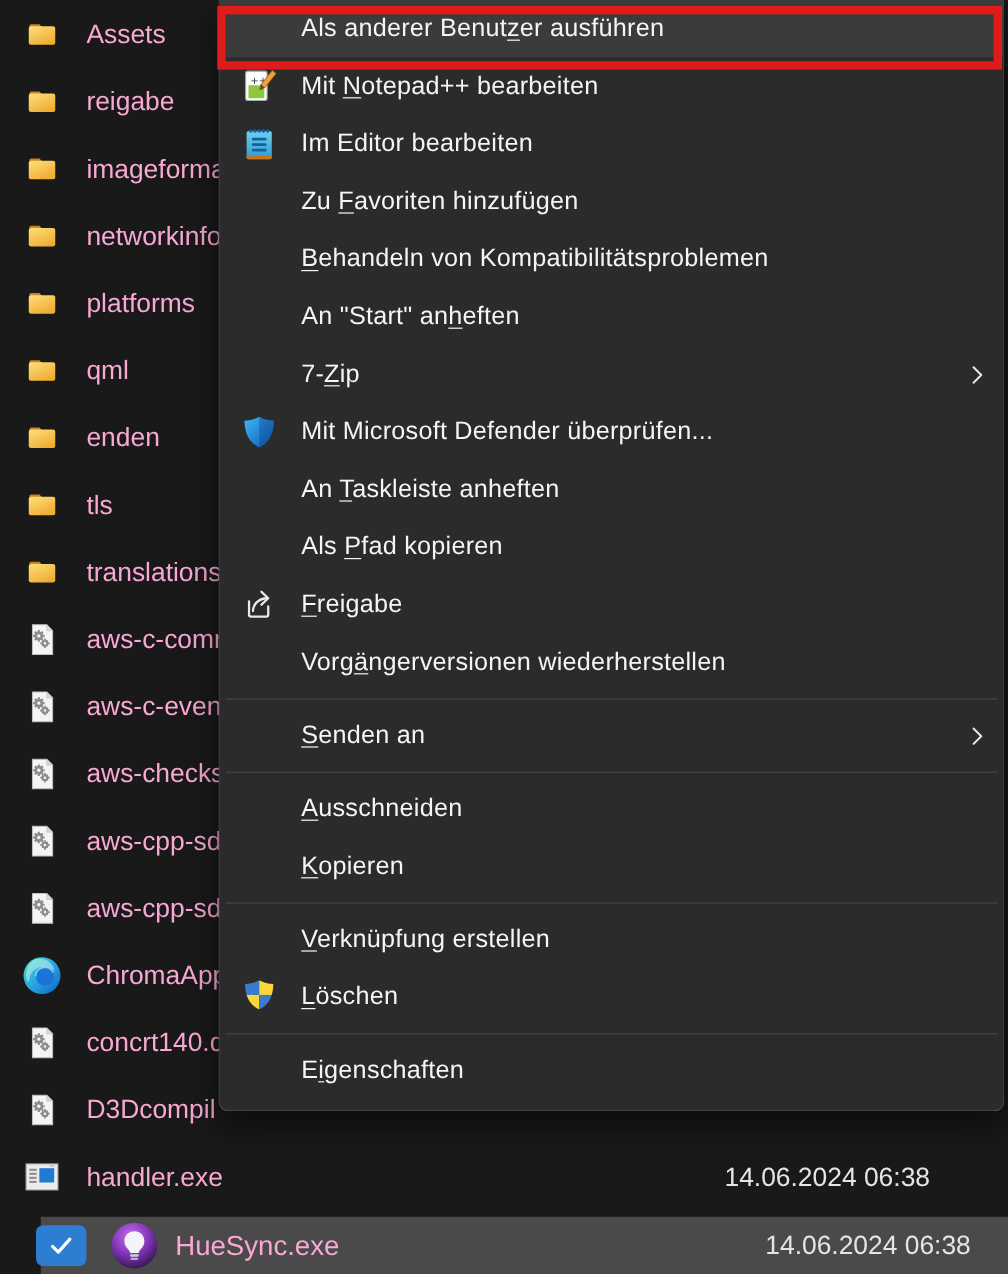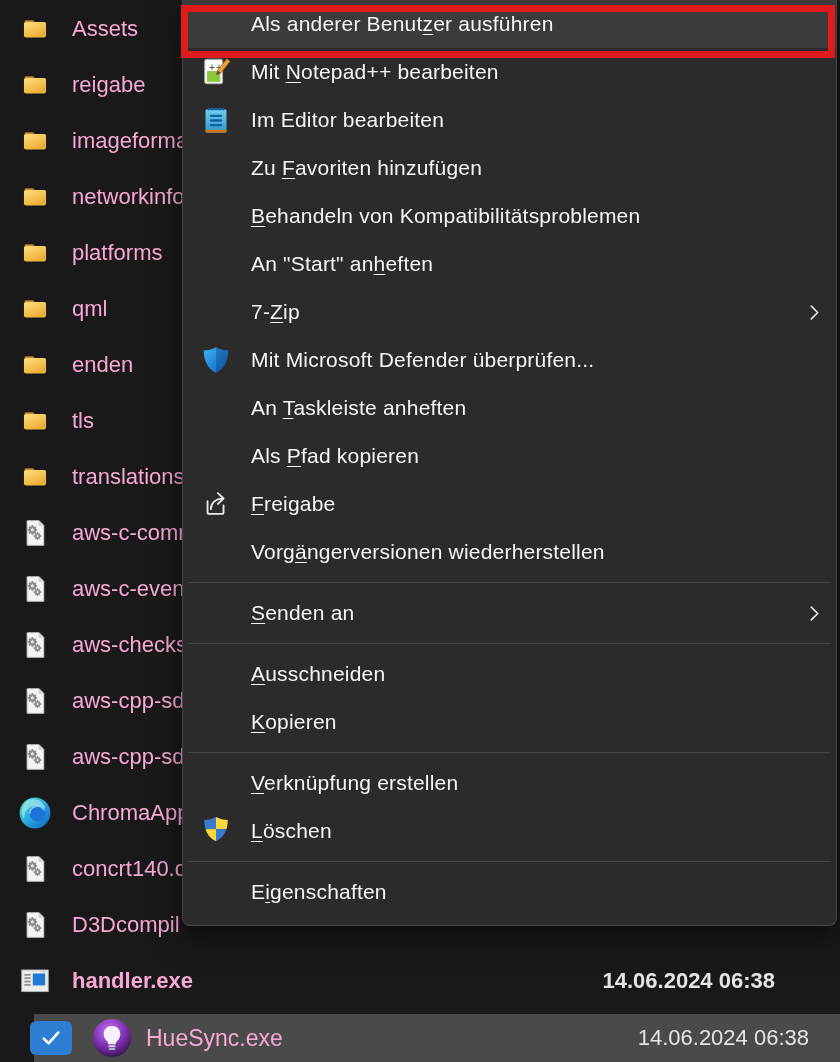--- a/index.html
+++ b/index.html
@@ -334,21 +334,21 @@
               <path d="M19.8 16v9M15.3 20.5h9M17.2 17.9l5.2 5.2M22.4 17.9l-5.2 5.2"></path>
             </g>
             <circle cx="14" cy="13.5" r="4.2" fill="#8d8d8d"></circle>
             <circle cx="19.8" cy="20.5" r="3.3" fill="#8d8d8d"></circle>
             <circle cx="14" cy="13.5" r="1.6" fill="#f4f4f4"></circle>
             <circle cx="19.8" cy="20.5" r="1.2" fill="#f4f4f4"></circle>
           </svg>
         </span>
         <span class="fname">D3Dcompil</span>
       </div>
-      <div class="file-row" style="top: 955px; font-weight: bold;">
+      <div class="file-row" style="top: 955px;">
         <span class="ficon">
           <svg viewBox="0 0 36 34" width="32" height="30">
             <rect x="3" y="4.5" width="30" height="24.5" fill="#ececec" stroke="#b5b5b5"></rect>
             <g fill="#8f8f8f">
               <rect x="6" y="9" width="7" height="2"></rect>
               <rect x="6" y="12.8" width="7" height="2"></rect>
               <rect x="6" y="16.6" width="7" height="2"></rect>
               <rect x="6" y="20.4" width="7" height="2"></rect>
             </g>
             <rect x="15.5" y="8.5" width="14" height="13.5" fill="#1f7ad4"></rect>

